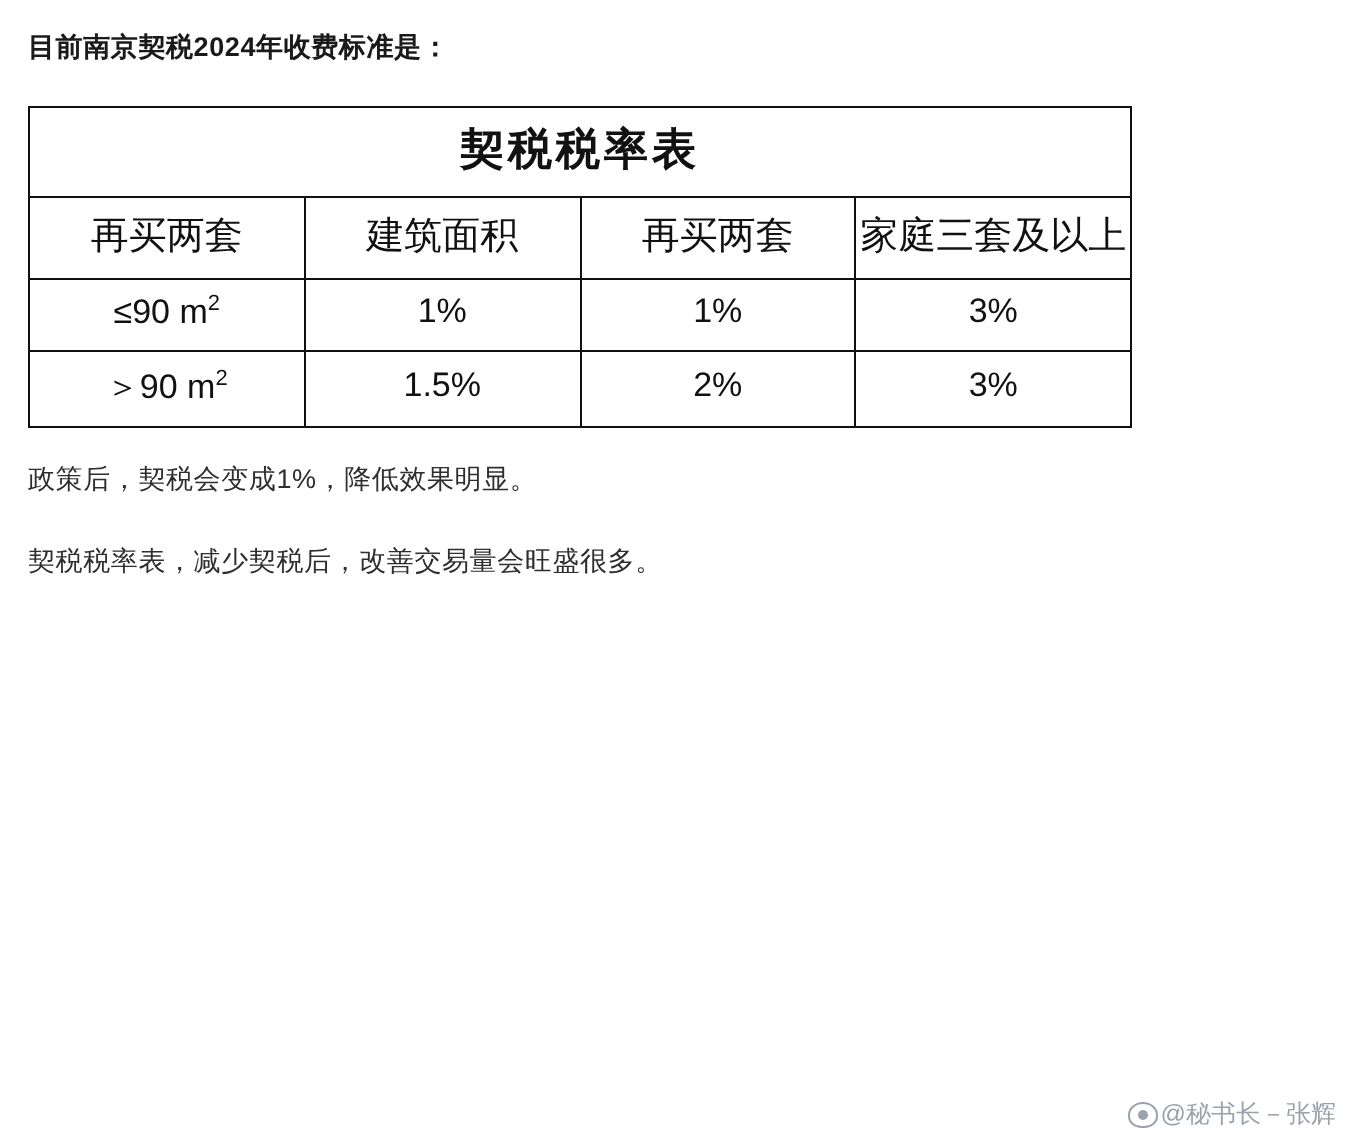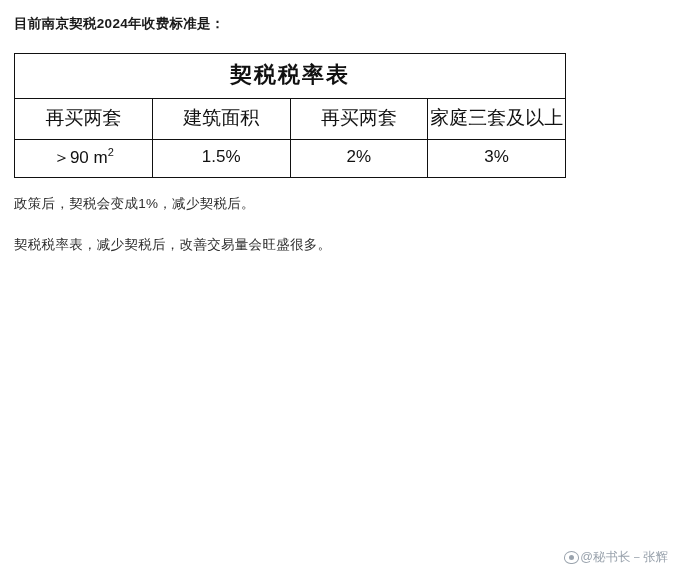--- a/index.html
+++ b/index.html
@@ -134,29 +134,35 @@
       <tr>
         <td class="tbl-title" colspan="4">契税税率表</td>
       </tr>
       <tr class="hdr">
         <td class="col1">再买两套</td>
         <td class="col2">建筑面积</td>
         <td class="col3">再买两套</td>
         <td class="col4">家庭三套及以上</td>
       </tr>
       <tr class="body">
+        <td><span>≤90 m</span><span class="sup">2</span></td>
+        <td>1%</td>
+        <td>1%</td>
+        <td>3%</td>
+      </tr>
+      <tr class="body">
         <td><span>＞90 m</span><span class="sup">2</span></td>
         <td>1.5%</td>
         <td>2%</td>
         <td>3%</td>
       </tr>
     </tbody>
   </table>
 
-  <p class="para">政策后，契税会变成1%，减少契税后。</p>
+  <p class="para">政策后，契税会变成1%，降低效果明显。</p>
   <p class="para">契税税率表，减少契税后，改善交易量会旺盛很多。</p>
 
   <div class="watermark">
     <span class="wb-eye"></span>
     <span>@秘书长－张辉</span>
   </div>
 
 </div>
 
 </body></html>

